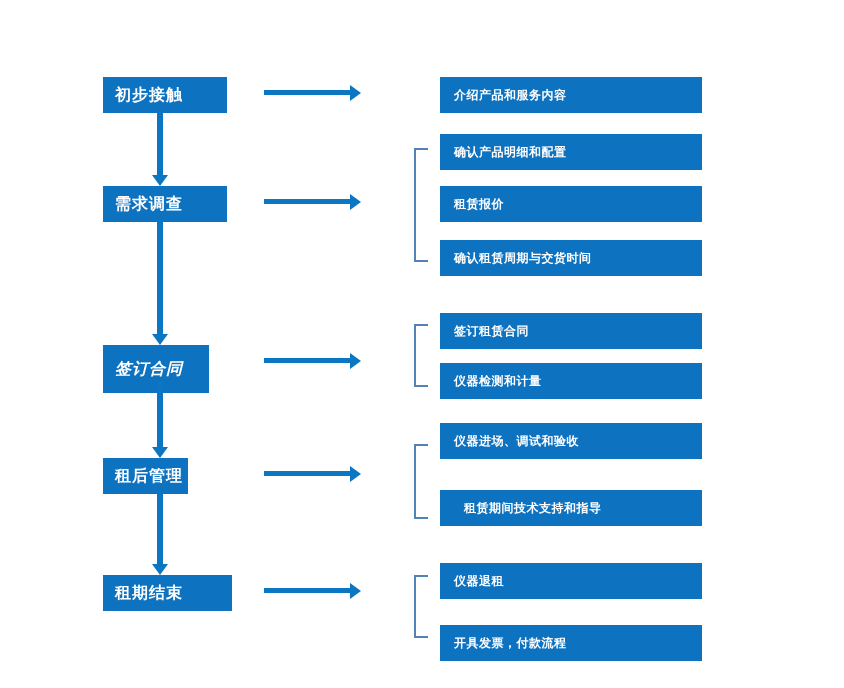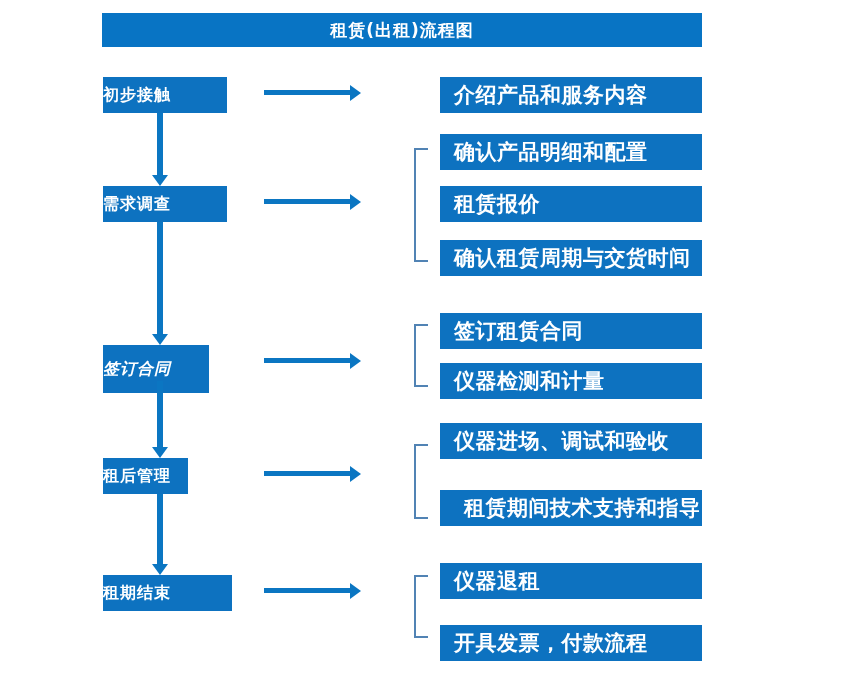--- a/index.html
+++ b/index.html
@@ -39,32 +39,33 @@
   }
 
   .stage-box {
     position: absolute;
     background: #0d72c0;
     color: #ffffff;
     font-size: 16px;
     font-weight: bold;
     display: flex;
     align-items: center;
+    padding-left: 12px;
     box-sizing: border-box;
     letter-spacing: 1px;
   }
 
   .detail-box {
     position: absolute;
     left: 440px;
     width: 262px;
     height: 36px;
     background: #0d72c0;
     color: #ffffff;
-    font-size: 21px;
+    font-size: 12px;
     font-weight: bold;
     display: flex;
     align-items: center;
     padding-left: 14px;
     box-sizing: border-box;
     letter-spacing: 0.5px;
   }
 
   
   .h-arrow {
@@ -116,21 +117,20 @@
     border-bottom: 2px solid #5183b4;
     width: 14px;
     box-sizing: border-box;
   }
 </style>
 </head>
 <body>
 
 <div id="canvas">
 
-  <div class="title-banner">租赁(出租)流程图</div>
 
   <div class="stage-box" style="left:103px; top:77px; width:124px; height:36px;">初步接触</div>
 
   <div class="h-arrow" style="left:264px; top:85px; width:97px;">
     <div class="shaft" style="width:86px;"></div>
     <div class="head" style="left:86px;"></div>
   </div>
 
   <div class="detail-box" style="top:77px;">介绍产品和服务内容</div>
 

